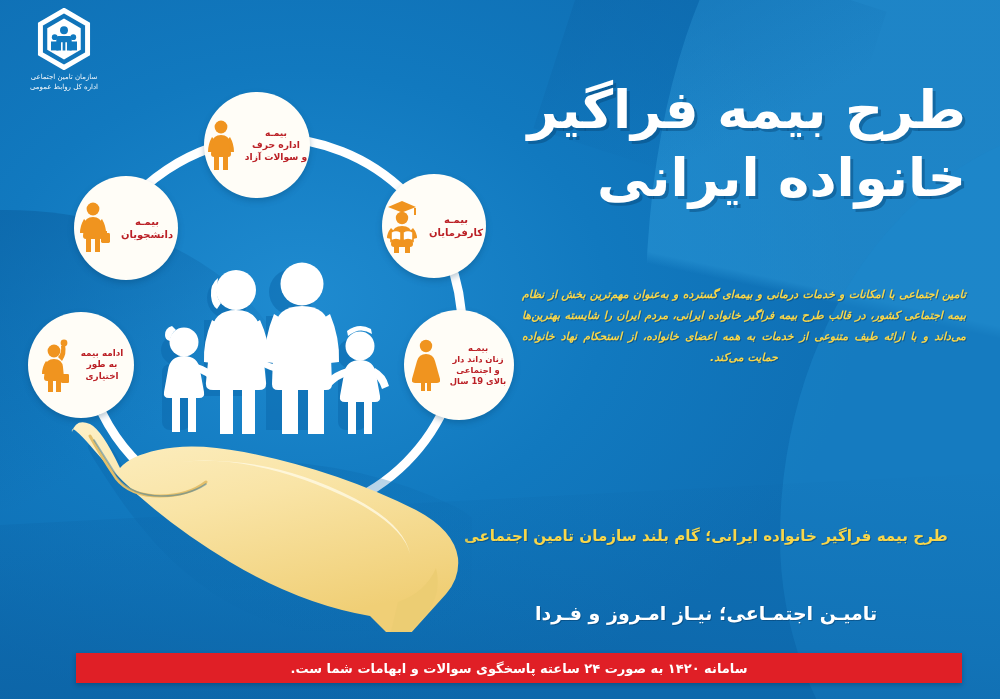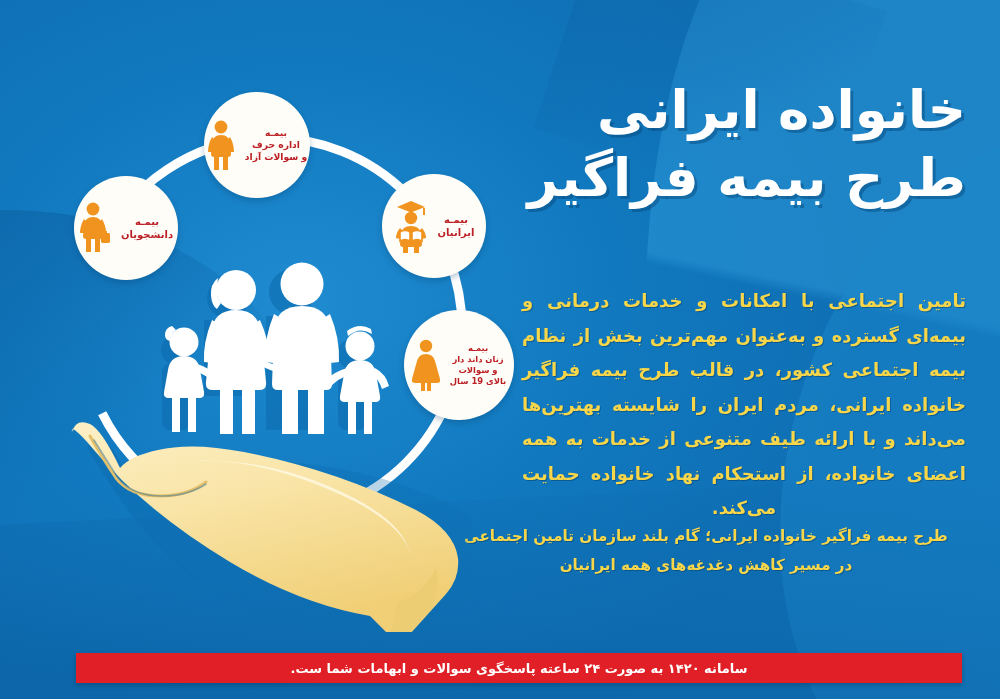--- a/index.html
+++ b/index.html
@@ -78,24 +78,25 @@
     text-shadow:3px 3px 0 rgba(7,70,120,.45);
     direction:rtl;
   }
   .headline span { display:block; }
 
   
   .lede {
     position:absolute; right:34px; top:284px;
     width:444px;
     color:#f7d64a;
-    font-size:18px; line-height:1.92;
+    font-size:11px; line-height:1.92;
     text-align:justify; text-align-last:center;
     direction:rtl; font-weight:bold;
     text-shadow:1px 1px 0 rgba(6,62,107,.5);
+    font-style:italic;
   }
 
   
   .slogan-gold {
     position:absolute; right:34px; top:522px;
     width:520px;
     color:#f7d64a;
     font-size:15.2px; line-height:1.9;
     font-weight:bold; text-align:center; direction:rtl;
     text-shadow:1px 1px 0 rgba(6,62,107,.5);
@@ -200,33 +201,51 @@
 <body>
 
 <div id="poster">
 
   <div class="bg-sweep-right"></div>
   <div class="bg-sweep-right2"></div>
   <div class="bg-diag"></div>
   <div class="bg-sweep-left"></div>
   <div class="bg-sweep-bottom"></div>
 
+  <div class="logo-wrap">
+    <svg class="logo-mark" viewBox="0 0 100 100">
+      <path d="M50 4 L88 26 L88 74 L50 96 L12 74 L12 26 Z" fill="none" stroke="#ffffff" stroke-width="8"></path>
+      <path d="M50 17 L77 32.5 L77 67.5 L50 83 L23 67.5 L23 32.5 Z" fill="#ffffff"></path>
+      <g fill="#1079c0">
+        <circle cx="50" cy="36" r="6.4"></circle>
+        <path d="M41 45 h18 q3.4 0 3.4 3.4 v20 h-7.6 v-13.2 h-2.6 v13.2 h-4.4 v-13.2 h-2.6 v13.2 h-7.6 v-20 q0-3.4 3.4-3.4 z"></path>
+        <circle cx="35" cy="47" r="4.6"></circle>
+        <circle cx="65" cy="47" r="4.6"></circle>
+        <path d="M29 54 h12 v14.4 h-12 z"></path>
+        <path d="M59 54 h12 v14.4 h-12 z"></path>
+      </g>
+    </svg>
+    <div class="logo-caption">
+      <span>سازمان تامین اجتماعی</span>
+      <span>اداره کل روابط عمومی</span>
+    </div>
+  </div>
 
   <div class="headline">
+    <span>طرح بیمه فراگیر</span>
     <span>خانواده ایرانی</span>
-    <span>طرح بیمه فراگیر</span>
   </div>
 
   <p class="lede">تامین اجتماعی با امکانات و خدمات درمانی و بیمه‌ای گسترده و به‌عنوان مهم‌ترین بخش از نظام بیمه اجتماعی کشور، در قالب طرح بیمه فراگیر خانواده ایرانی، مردم ایران را شایسته بهترین‌ها می‌داند و با ارائه طیف متنوعی از خدمات به همه اعضای خانواده، از استحکام نهاد خانواده حمایت می‌کند.</p>
 
   <div class="slogan-gold">
     <span>طرح بیمه فراگیر خانواده ایرانی؛ گام بلند سازمان تامین اجتماعی</span>
-    <span>در مسیر کاهش دغدغه‌های همه ایرانیان</span>
   </div>
 
+  <div class="slogan-white">تامیـن اجتمـاعی؛ نیـاز امـروز و فـردا</div>
 
   <div class="footer-band">
     <div class="footer-band-text">سامانه ۱۴۲۰ به صورت ۲۴ ساعته پاسخگوی سوالات و ابهامات شما ست.</div>
   </div>
 
   <div class="orbit">
 
     <svg class="orbit-ring-svg" width="440" height="440" viewBox="0 0 440 440" style="position:absolute;inset:0;">
       <circle cx="220" cy="220" r="190" fill="none" stroke="#ffffff" stroke-width="9" stroke-dasharray="1030 164" stroke-dashoffset="820" transform="rotate(90 220 220)"></circle>
     </svg>
@@ -313,26 +332,47 @@
             <path d="M23 17 q4 7 4 14 h-4 q0 -7 -3 -11 z"></path>
             <path d="M7 36 h5 v14 h-5 z"></path>
             <path d="M16 36 h5 v14 h-5 z"></path>
             <rect x="22" y="31" width="9" height="10" rx="1.4"></rect>
             <rect x="25" y="29" width="3" height="3"></rect>
           </g>
         </svg>
       </div>
     </div>
 
+    <div class="bubble" id="b-vol">
+      <div class="bubble-inner">
+        <div class="bubble-label">
+          <span>ادامه بیمه</span>
+          <span>به طور</span>
+          <span>اختیاری</span>
+        </div>
+        <svg class="bubble-icon" width="32" height="54" viewBox="0 0 32 54">
+          <g fill="#f0941f">
+            <circle cx="15" cy="13" r="6.4"></circle>
+            <path d="M15 21 q-8 0 -9 8 l-1 11 q0 3 3 3 h14 q3 0 3 -3 l-1 -11 q-1 -8 -9 -8 z"></path>
+            <path d="M7 23 q-4 6 -4 13 h4 q0 -6 3 -10 z"></path>
+            <path d="M23 23 q5 -7 3 -16 l-4 1 q1 7 -3 11 z"></path>
+            <circle cx="25" cy="5" r="3.4"></circle>
+            <path d="M9 42 h5 v12 h-5 z"></path>
+            <path d="M17 42 h5 v12 h-5 z"></path>
+            <rect x="22" y="36" width="8" height="9" rx="1.3"></rect>
+          </g>
+        </svg>
+      </div>
+    </div>
 
     <div class="bubble" id="b-stu">
       <div class="bubble-inner">
         <div class="bubble-label">
           <span>بیمـه</span>
-          <span>ایرانیان</span>
+          <span>کارفرمایان</span>
         </div>
         <svg class="bubble-icon" width="34" height="54" viewBox="0 0 34 54">
           <g fill="#f0941f">
             <path d="M3 8 l14 -6 l14 6 l-14 5.5 z"></path>
             <path d="M29 9 v7 h2 v-7 z"></path>
             <circle cx="17" cy="19" r="6.2"></circle>
             <path d="M17 27 q-9 0 -10 8 l-1 10 q0 3 3 3 h16 q3 0 3 -3 l-1 -10 q-1 -8 -10 -8 z"></path>
             <path d="M6 29 q-4 5 -4 10 l4 1 q0 -5 3 -8 z"></path>
             <path d="M28 29 q4 5 4 10 l-4 1 q0 -5 -3 -8 z"></path>
             <path d="M9 48 h5 v6 h-5 z"></path>
@@ -344,21 +384,21 @@
           </g>
         </svg>
       </div>
     </div>
 
     <div class="bubble" id="b-hw">
       <div class="bubble-inner">
         <div class="bubble-label">
           <span>بیمـه</span>
           <span>زنان داند دار</span>
-          <span>و سوالات</span>
+          <span>و اجتماعی</span>
           <span>بالای 19 سال</span>
         </div>
         <svg class="bubble-icon" width="28" height="52" viewBox="0 0 28 52">
           <g fill="#f0941f">
             <circle cx="14" cy="7" r="6.2"></circle>
             <path d="M14 15 q-7 0 -9 7 l-5 18 q-1 4 3 4 h22 q4 0 3 -4 l-5 -18 q-2 -7 -9 -7 z"></path>
             <path d="M9 44 h4 v8 h-4 z"></path>
             <path d="M15 44 h4 v8 h-4 z"></path>
           </g>
         </svg>

